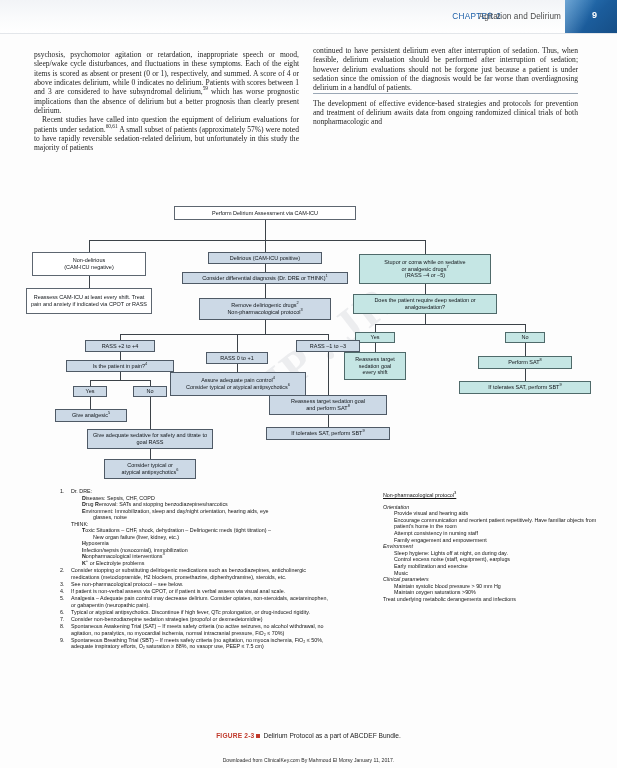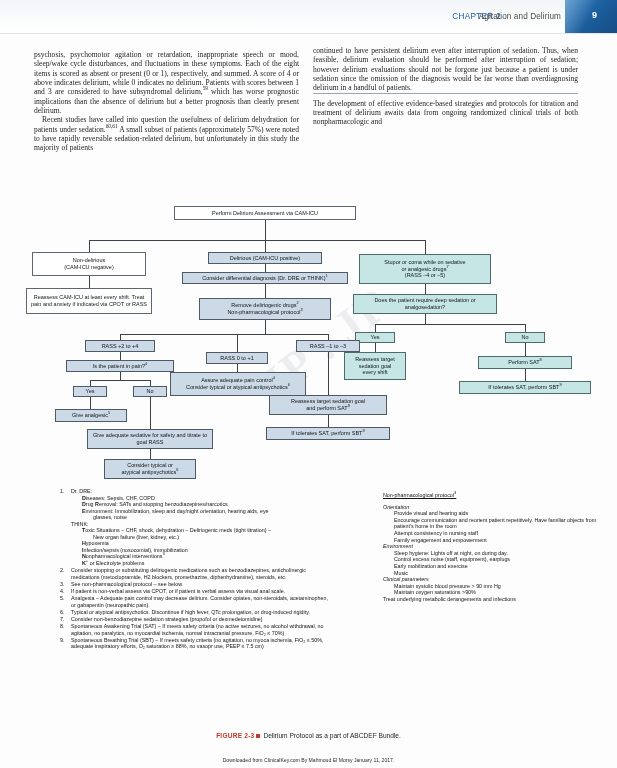--- a/index.html
+++ b/index.html
@@ -137,27 +137,27 @@
     <div class="bar"></div>
     <div class="rule"></div>
     <div class="chapnum">CHAPTER 2</div>
     <div class="chaptitle">Agitation and Delirium</div>
     <div class="folio-tab"></div>
     <div class="folio-num">9</div>
   </div>
 
   <div class="col left">
     <p><span>psychosis, psychomotor agitation or retardation, inappropriate speech or mood, sleep/wake cycle disturbances, and fluctuations in these symptoms. Each of the eight items is scored as absent or present (0 or 1), respectively, and summed. A score of 4 or above indicates delirium, while 0 indicates no delirium. Patients with scores between 1 and 3 are considered to have subsyndromal delirium,</span><sup>59</sup><span> which has worse prognostic implications than the absence of delirium but a better prognosis than clearly present delirium.</span></p>
-    <p class="ind"><span>Recent studies have called into question the usefulness of delirium dehydration for patients under sedation.</span><sup>60,61</sup><span> A small subset of patients (approximately 57%) were noted to have rapidly reversible sedation-related delirium, but unfortunately in this study the majority of patients</span></p>
+    <p class="ind"><span>Recent studies have called into question the equipment of delirium evaluations for patients under sedation.</span><sup>60,61</sup><span> A small subset of patients (approximately 57%) were noted to have rapidly reversible sedation-related delirium, but unfortunately in this study the majority of patients</span></p>
   </div>
 
   <div class="col right">
     <p>continued to have persistent delirium even after interruption of sedation. Thus, when feasible, delirium evaluation should be performed after interruption of sedation; however delirium evaluations should not be forgone just because a patient is under sedation since the omission of the diagnosis would be far worse than overdiagnosing delirium in a handful of patients.</p>
     <div class="mgmt-rule"></div>
-    <p>The development of effective evidence-based strategies and protocols for titration and treatment of delirium awaits data from ongoing randomized clinical trials of both nonpharmacologic and</p>
+    <p>The development of effective evidence-based strategies and protocols for prevention and treatment of delirium awaits data from ongoing randomized clinical trials of both nonpharmacologic and</p>
   </div>
 
   <div class="flow">
 
     <div class="wm">JP . JR</div>
 
     <div class="nd white" style="left:174px;top:10px;width:182px;height:14px;">
       <span>Perform Delirium Assessment via CAM-ICU</span>
     </div>
     <div class="ln lnv" style="left:265px;top:24px;height:20px;"></div>

